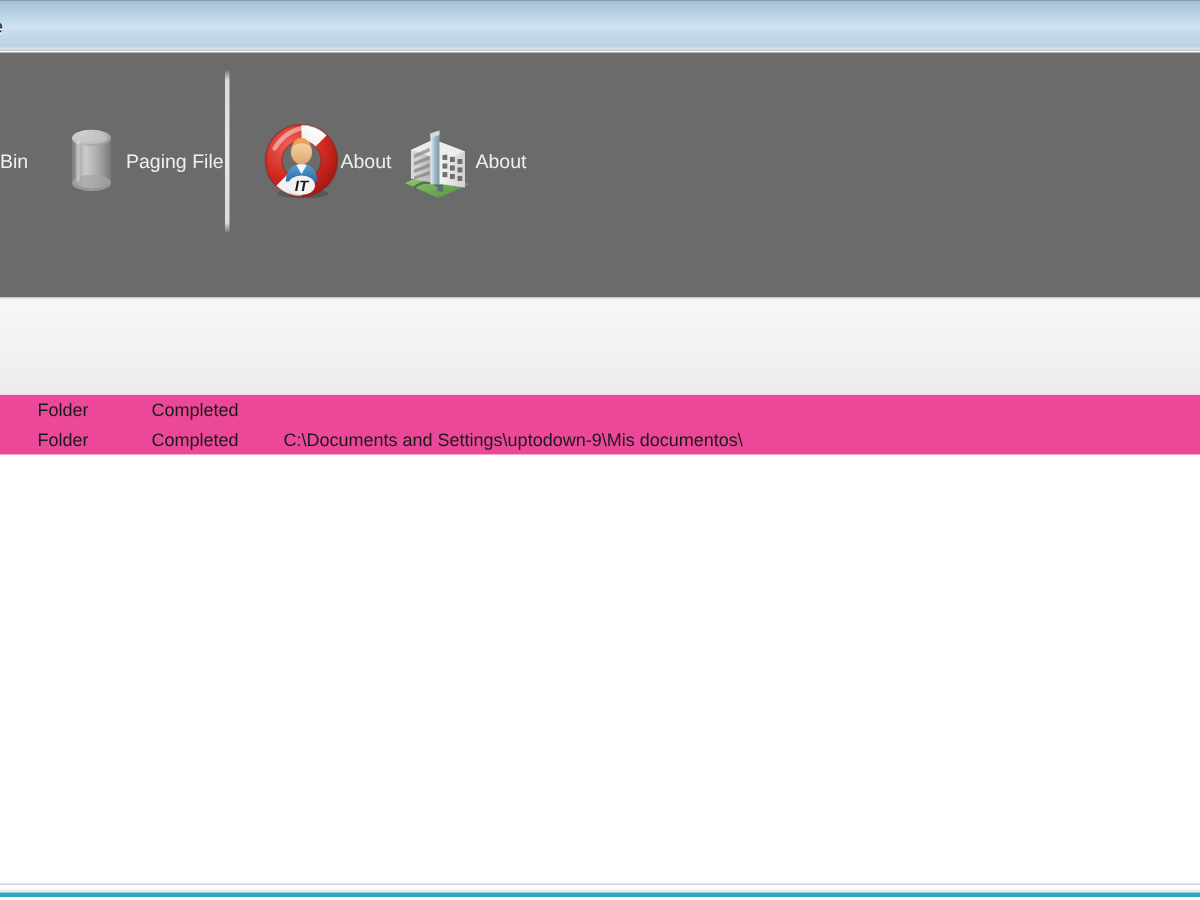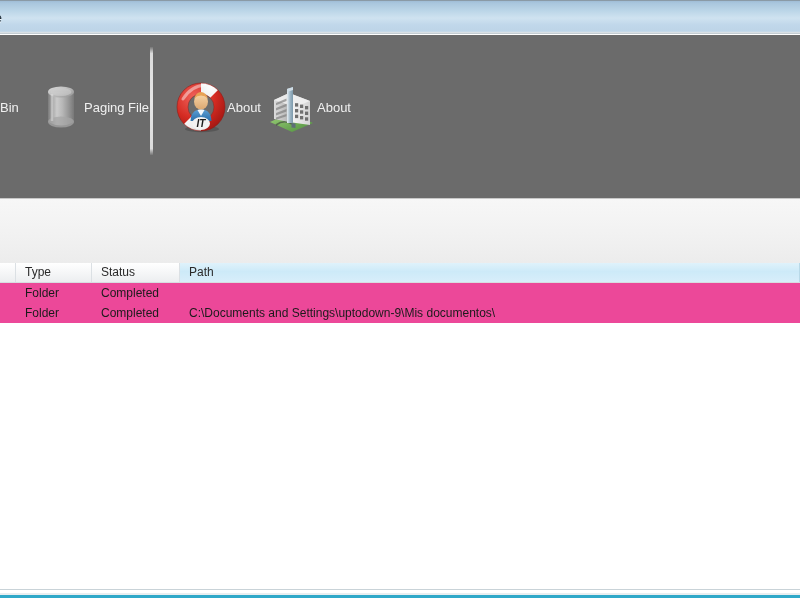--- a/index.html
+++ b/index.html
@@ -384,26 +384,20 @@
         <div class="tb-label">About</div>
       </div>
 
     </div>
   </div>
 
   <div class="panel-strip"></div>
 
   <div class="listview">
 
-    <div class="lv-header">
-      <div class="lv-th col-icon"></div>
-      <div class="lv-th col-type">Type</div>
-      <div class="lv-th col-status">Status</div>
-      <div class="lv-th col-path sorted">Path</div>
-    </div>
 
     <div class="lv-body">
 
       <div class="lv-row">
         <div class="lv-td col-icon"></div>
         <div class="lv-td col-type">Folder</div>
         <div class="lv-td col-status">Completed</div>
       </div>
 
       <div class="lv-row">

